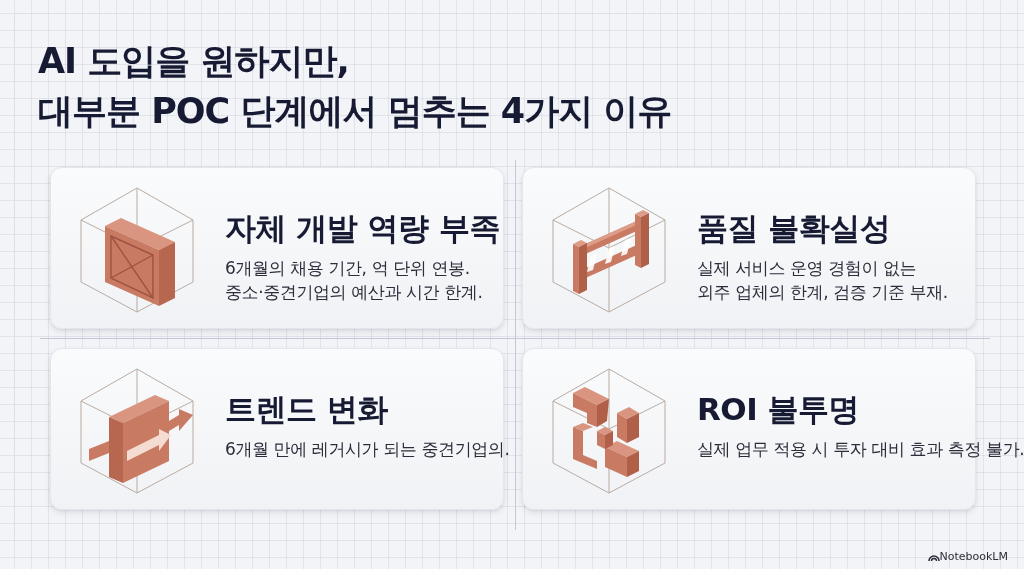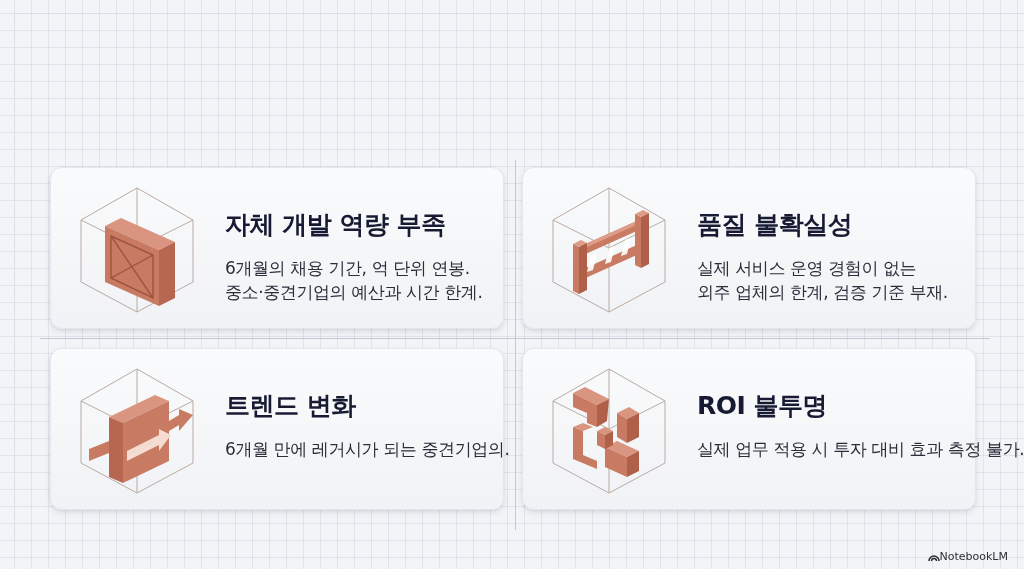--- a/index.html
+++ b/index.html
@@ -34,21 +34,21 @@
     .card {
       position: absolute; width: 454px; height: 162px;
       background: linear-gradient(180deg, #fafbfc 0%, #f1f2f5 100%);
       border: 1px solid #e3e6eb;
       border-radius: 12px;
       box-shadow: 0 3px 6px rgba(40,50,80,0.10), 0 1px 2px rgba(40,50,80,0.08);
     }
     .card .icon { position: absolute; left: 24px; top: 16px; width: 124px; height: 130px; }
     .card .head {
       position: absolute; left: 174px; top: 40px;
-      font-size: 25px; font-weight: bold; color: #171a33; letter-spacing: -0.5px;
+      font-size: 31px; font-weight: bold; color: #171a33; letter-spacing: -0.5px;
       white-space: nowrap;
     }
     .card .desc {
       position: absolute; left: 174px; top: 88px;
       font-size: 17px; color: #2a2d3a; line-height: 24px; letter-spacing: -0.4px;
       white-space: nowrap;
     }
     .brand {
       position: absolute; right: 16px; bottom: 6px;
       font-size: 11px; color: #2b2f3a; display: flex; align-items: center; gap: 0;
@@ -56,20 +56,24 @@
     .brand svg { width: 12px; height: 10px; }
   </style>
 </head>
 <body>
 
 <div class="slide">
   <div class="frame"></div>
   <div class="axis-v"></div>
   <div class="axis-h"></div>
 
+  <div class="title">
+    <div>AI 도입을 원하지만,</div>
+    <div>대부분 POC 단계에서 멈추는 4가지 이유</div>
+  </div>
 
   <div class="card" style="left:50px; top:167px;">
     <svg class="icon" viewBox="0 0 124 130">
       <g fill="none" stroke="#b9aba2" stroke-width="1">
         <polygon points="62,4 118,36 118,98 62,128 6,98 6,36"></polygon>
         <line x1="62" y1="4" x2="62" y2="64"></line>
         <line x1="6" y1="36" x2="62" y2="64"></line>
         <line x1="118" y1="36" x2="62" y2="64"></line>
         <line x1="62" y1="64" x2="62" y2="128"></line>
       </g>

